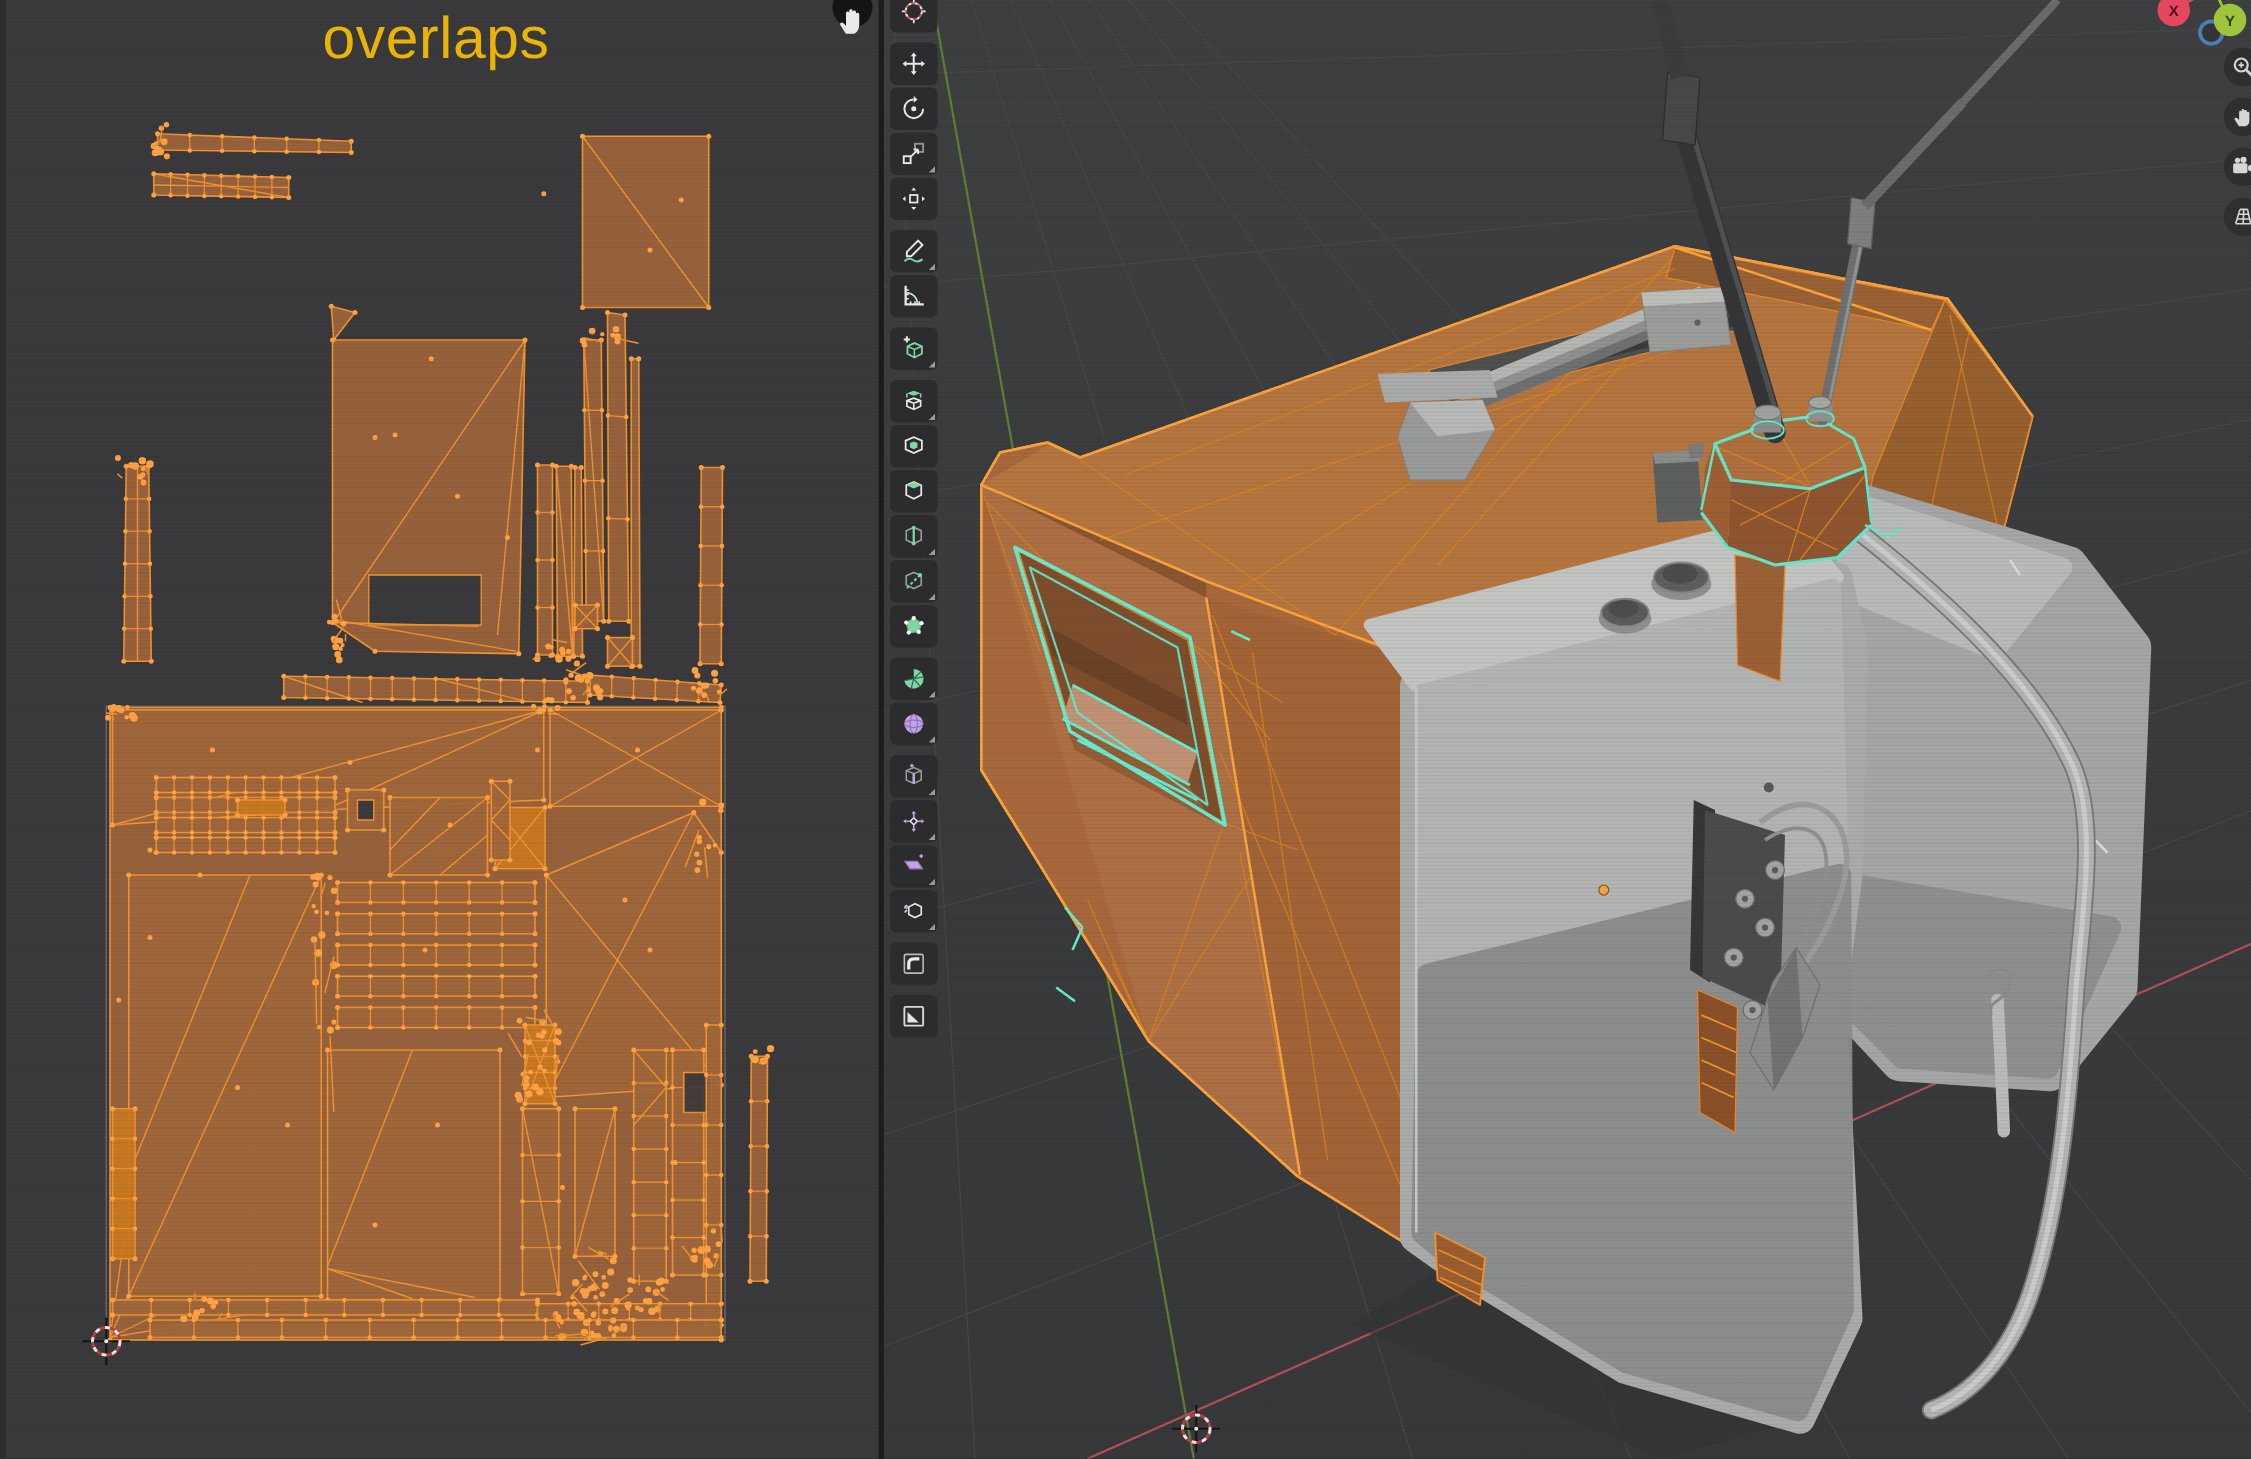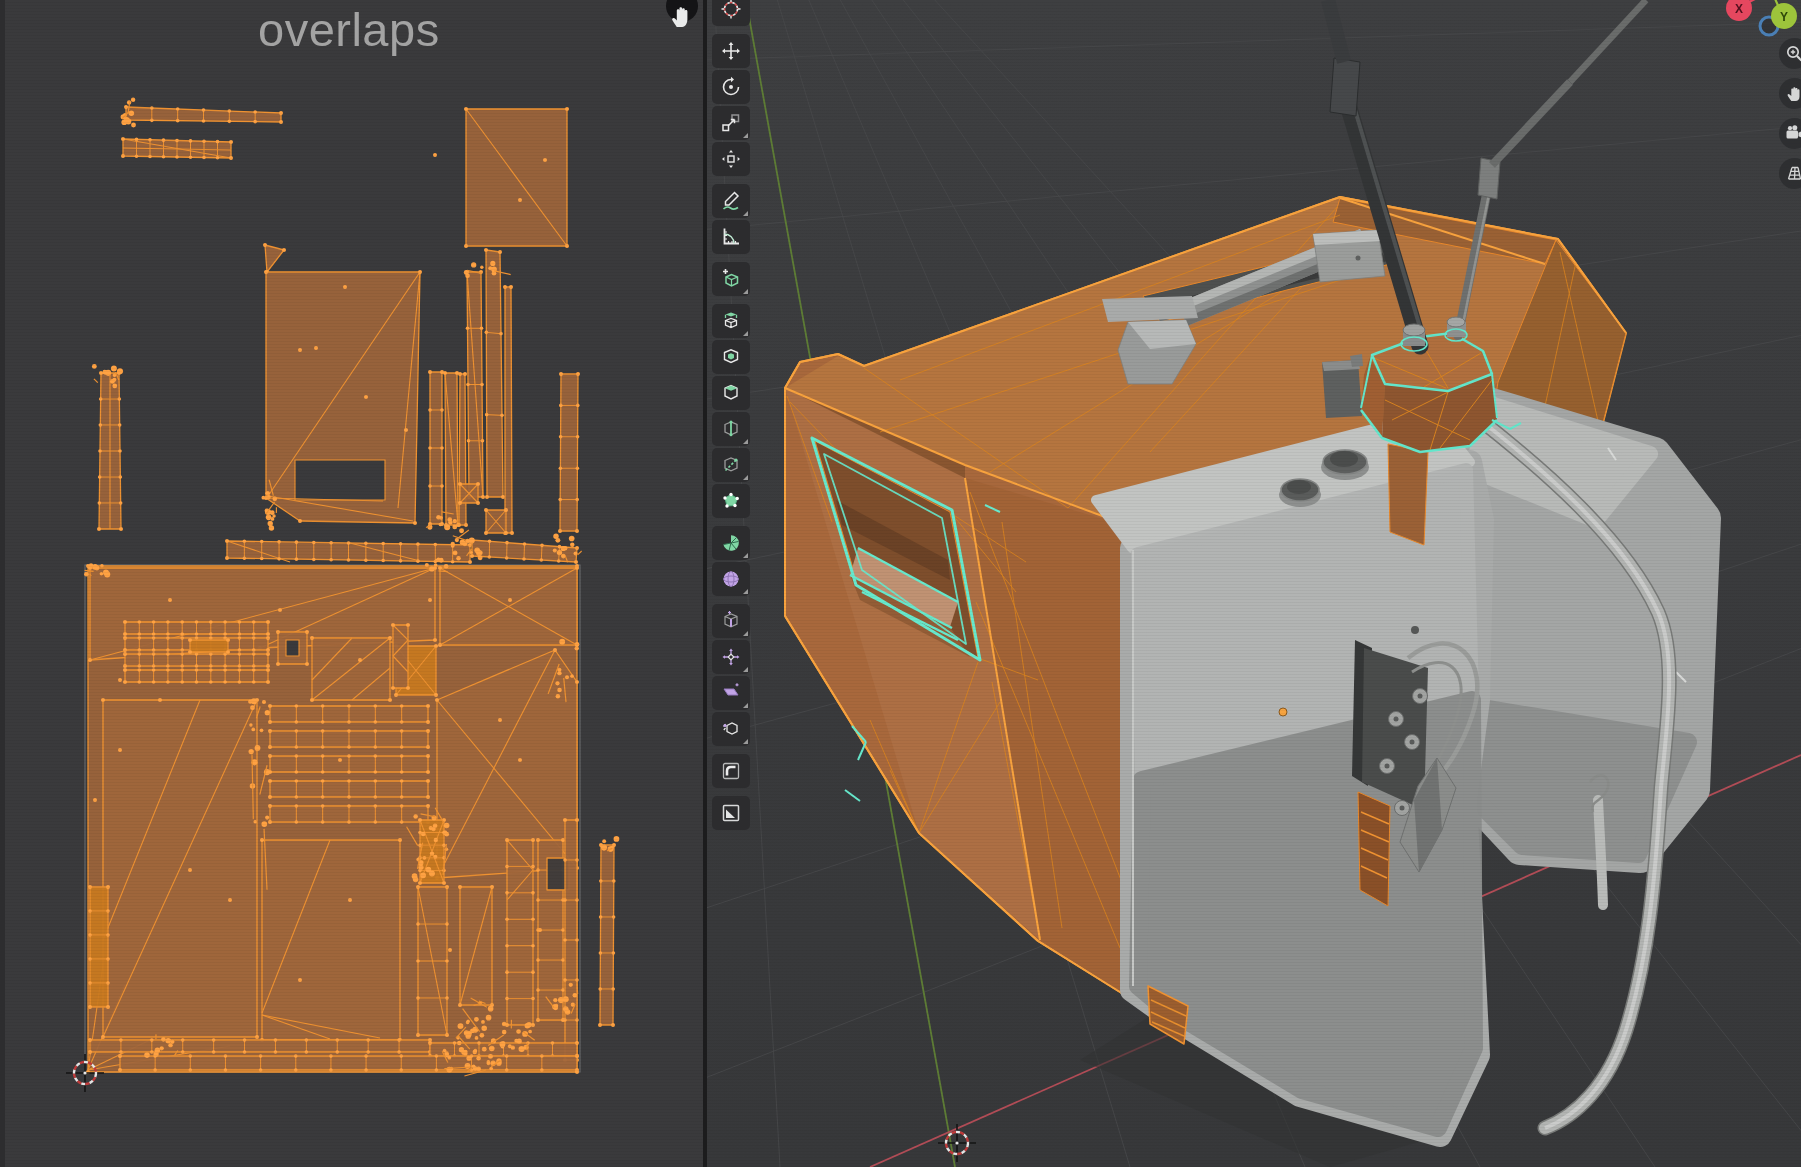--- a/index.html
+++ b/index.html
@@ -11,21 +11,21 @@
     position:absolute;left:0;top:0;width:703px;height:1167px;
     background:#3a3a3c;overflow:hidden;
   }
   .uv-panel::after, .viewport::after{
     content:"";position:absolute;inset:0;pointer-events:none;
     background:repeating-linear-gradient(0deg, rgba(0,0,0,.045) 0 1px, transparent 1px 3px);
   }
   .edge-sliver{position:absolute;left:0;top:0;width:5px;height:1167px;background:#2d2d2f;z-index:3;}
   .uv-title{
     position:absolute;left:258px;top:2px;z-index:4;
-    font-size:47px;font-weight:400;color:#a3a3a3;letter-spacing:.5px;
+    font-size:47px;font-weight:400;color:#eab308;letter-spacing:.5px;
   }
   .divider{
     position:absolute;left:703px;top:0;width:4px;height:1167px;
     background:#1c1c1d;cursor:col-resize;z-index:5;
   }
   .viewport{
     position:absolute;left:707px;top:0;width:1094px;height:1167px;
     background:linear-gradient(#3e3f41, #393a3c 60%, #37383a);overflow:hidden;
   }
   svg{display:block;}

